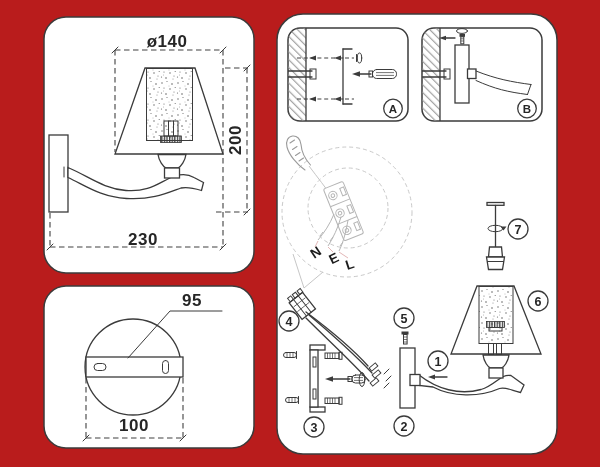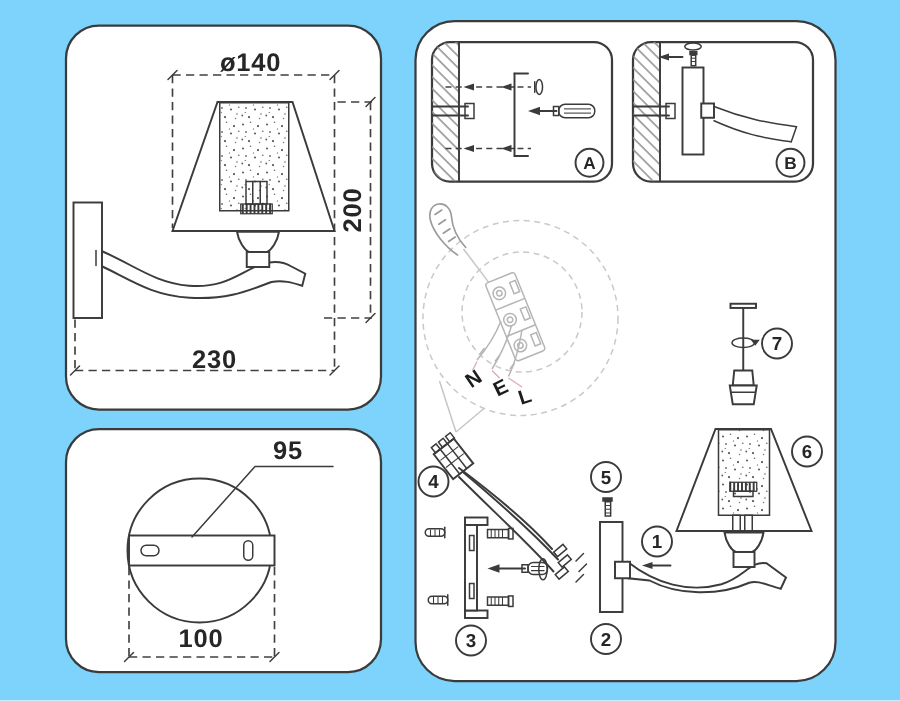--- a/index.html
+++ b/index.html
@@ -1,16 +1,16 @@
 <!DOCTYPE html>
 <html><head>
 <meta charset="utf-8">
 <style>
   html,body{margin:0;padding:0;background:#ffffff;}
-  .page{width:600px;height:467px;position:relative;background:#7dd3fc;overflow:hidden;}
+  .page{width:600px;height:467px;position:relative;background:#b91c1c;overflow:hidden;}
   svg{display:block;}
   .fw{fill:#ffffff;stroke:#3b3b3b;stroke-width:1.3;}
   .panel{fill:#ffffff;stroke:#3b3b3b;stroke-width:1.5;}
   .ln{stroke:#3b3b3b;fill:none;stroke-width:1.3;stroke-linecap:round;stroke-linejoin:round;}
   .thin{stroke:#3b3b3b;fill:none;stroke-width:1;stroke-linecap:round;}
   .hair{stroke:#3b3b3b;fill:none;stroke-width:.7;}
   .dash{stroke:#404040;fill:none;stroke-width:1.1;stroke-dasharray:5.5 3.5;}
   .dashs{stroke:#404040;fill:none;stroke-width:1;stroke-dasharray:4 2.8;}
   .lg{stroke:#c6c6c6;fill:none;stroke-width:1;}
   .lgd{stroke:#c9c9c9;fill:none;stroke-width:1;stroke-dasharray:4 3;}

